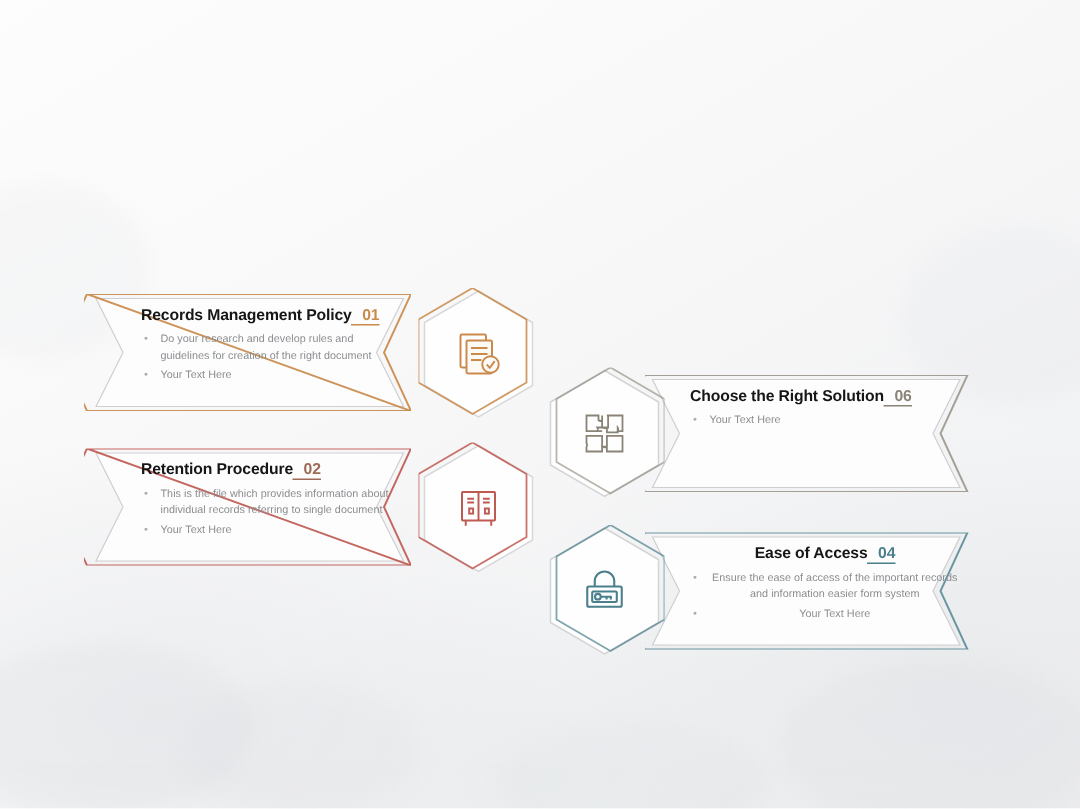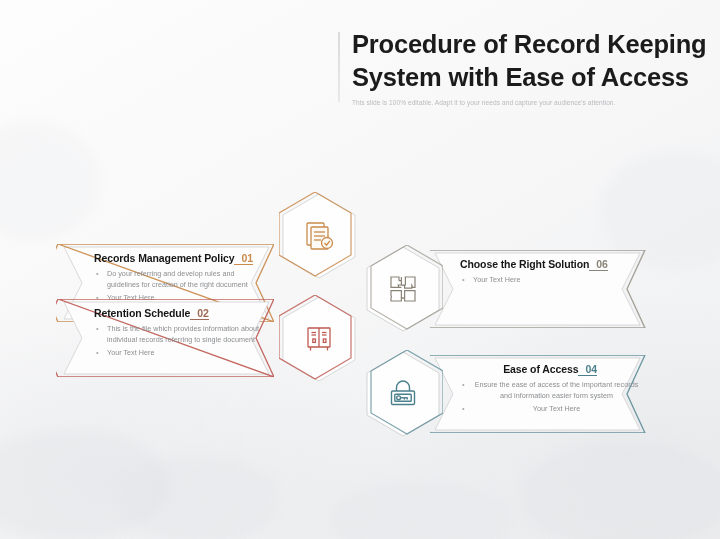--- a/index.html
+++ b/index.html
@@ -143,41 +143,33 @@
 
 <div id="slide">
 
   <div class="wm" style="left:-30px; top:430px; width:200px; height:110px; opacity:.55;"></div>
   <div class="wm" style="left:120px; top:455px; width:160px; height:90px; opacity:.45;"></div>
   <div class="wm" style="left:520px; top:440px; width:210px; height:110px; opacity:.5;"></div>
   <div class="wm" style="left:330px; top:480px; width:180px; height:80px; opacity:.4;"></div>
   <div class="wm" style="left:600px; top:150px; width:150px; height:120px; opacity:.35;"></div>
   <div class="wm" style="left:-40px; top:120px; width:140px; height:120px; opacity:.3;"></div>
 
-  <div id="header">
-    <div id="title-bar"></div>
-    <h1 id="title">
-      <span>Procedure of Record Keeping</span>
-      <span class="l2">System with Ease of Access</span>
-    </h1>
-    <p id="subtitle">This slide is 100% editable. Adapt it to your needs and capture your audience's attention.</p>
-  </div>
-
-  <div class="card" style="left:56px; top:196px; width:218px; height:78px;margin-top:48px;">
+
+  <div class="card" style="left:56px; top:196px; width:218px; height:78px;">
     <svg class="card-shape" viewBox="0 0 218 78" preserveAspectRatio="none">
       <polygon points="8,3 213,3 195,39 213,75 8,75 26,39" fill="#fdfdfd" stroke="#cfcfd1" stroke-width="0.8"></polygon>
       <polygon points="2,0 218,0 200,39 218,78" fill="none" stroke="#c98a4b" stroke-width="1.3" opacity="0.92"></polygon>
       <polyline points="2,0 -16,39 2,78 218,78" fill="none" stroke="#c98a4b" stroke-width="1.3" opacity="0.92"></polyline>
     </svg>
     <div class="card-body" style="left:38px; width:170px; padding-top:8px;">
       <div class="card-title">
         <span>Records  Management Policy</span><span class="card-num" style="color:#c98a4b;">01</span>
       </div>
       <ul class="card-list">
-        <li>Do your referring and develop rules and guidelines for creation of the right document</li>
+        <li>Do your research and develop rules and guidelines for creation of the right document</li>
         <li>Your Text Here</li>
       </ul>
     </div>
   </div>
 
   <div class="hex" style="left:279px; top:192px; width:80px; height:88px;">
     <svg width="80" height="88" viewBox="0 0 80 88">
       <polygon points="40,2 76,23 76,65 40,86 4,65 4,23" fill="#fefefe" stroke="#d7d8d9" stroke-width="1"></polygon>
       <polygon points="36,0 72,21 72,63 36,84 0,63 0,21" fill="none" stroke="#c98a4b" stroke-width="1.2" opacity=".85"></polygon>
     </svg>
@@ -195,21 +187,21 @@
   </div>
 
   <div class="card" style="left:56px; top:299px; width:218px; height:78px;">
     <svg class="card-shape" viewBox="0 0 218 78" preserveAspectRatio="none">
       <polygon points="8,3 213,3 195,39 213,75 8,75 26,39" fill="#fdfdfd" stroke="#cfcfd1" stroke-width="0.8"></polygon>
       <polygon points="2,0 218,0 200,39 218,78" fill="none" stroke="#bf5a52" stroke-width="1.3" opacity="0.92"></polygon>
       <polyline points="2,0 -16,39 2,78 218,78" fill="none" stroke="#bf5a52" stroke-width="1.3" opacity="0.92"></polyline>
     </svg>
     <div class="card-body" style="left:38px; width:170px; padding-top:8px;">
       <div class="card-title">
-        <span>Retention Schedule</span><span class="card-num" style="color:#9e6a55;">02</span>
+        <span>Retention Procedure</span><span class="card-num" style="color:#9e6a55;">02</span>
       </div>
       <ul class="card-list">
         <li>This is the file which provides information about individual records referring to single document</li>
         <li>Your Text Here</li>
       </ul>
     </div>
   </div>
 
   <div class="hex" style="left:279px; top:295px; width:80px; height:88px;">
     <svg width="80" height="88" viewBox="0 0 80 88">

